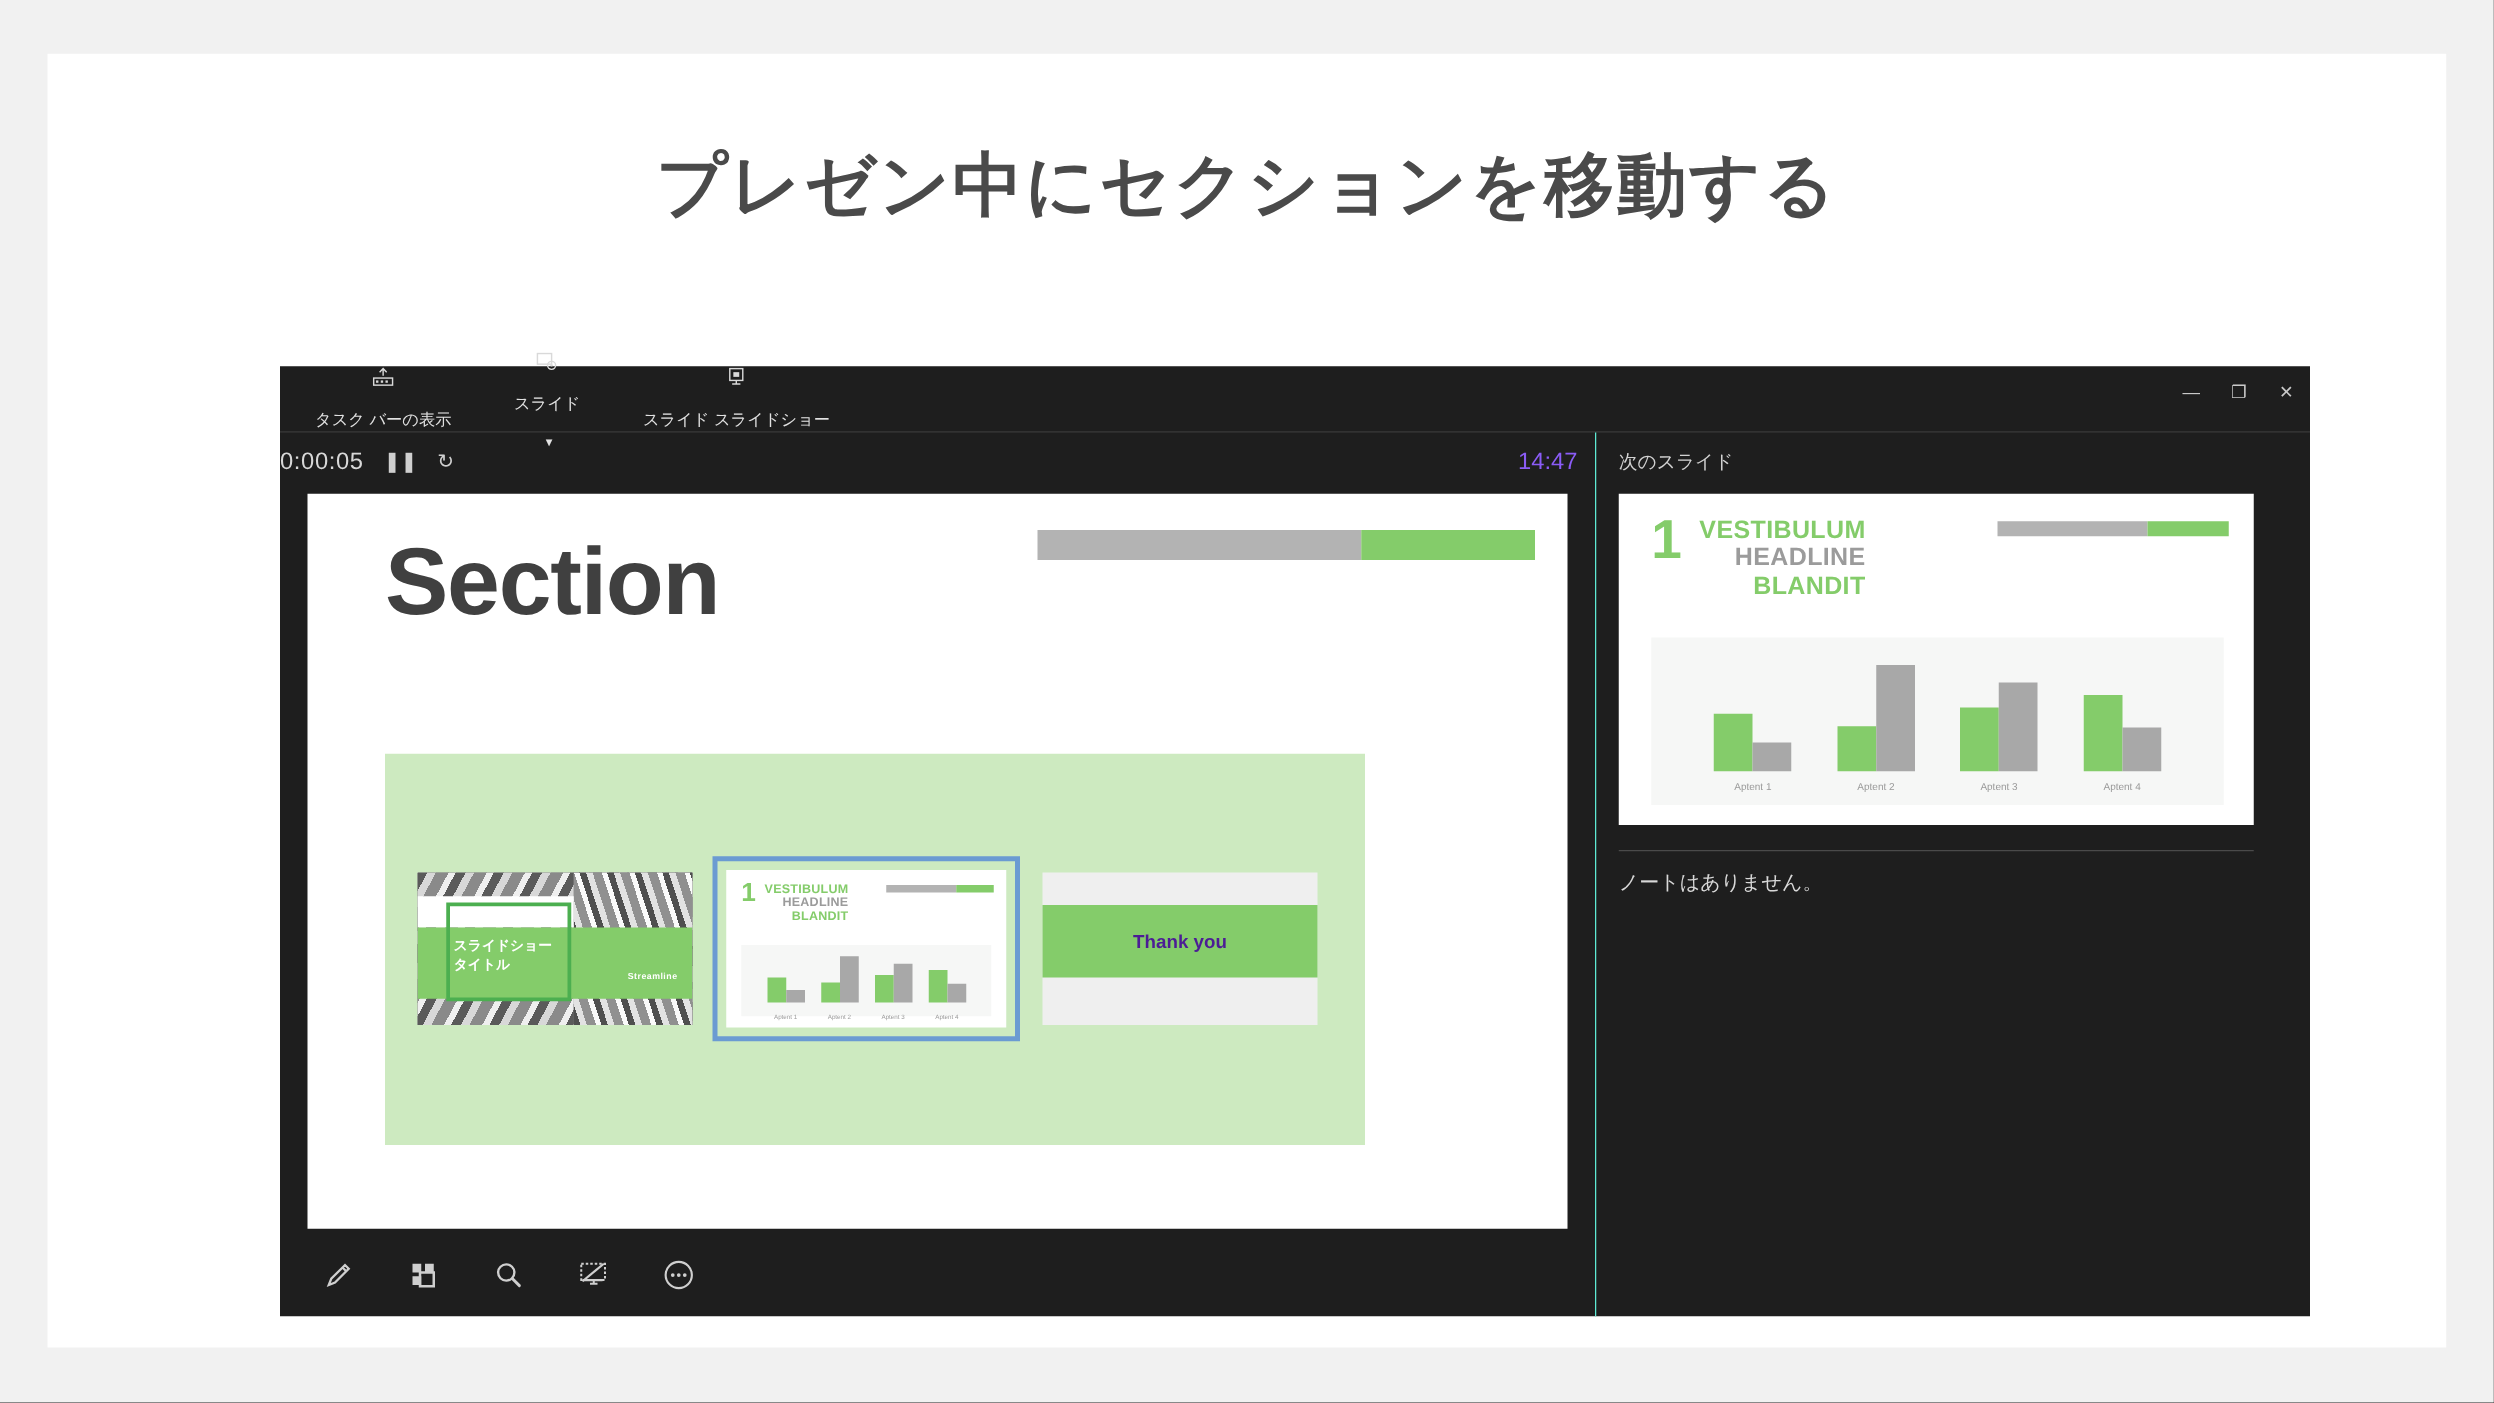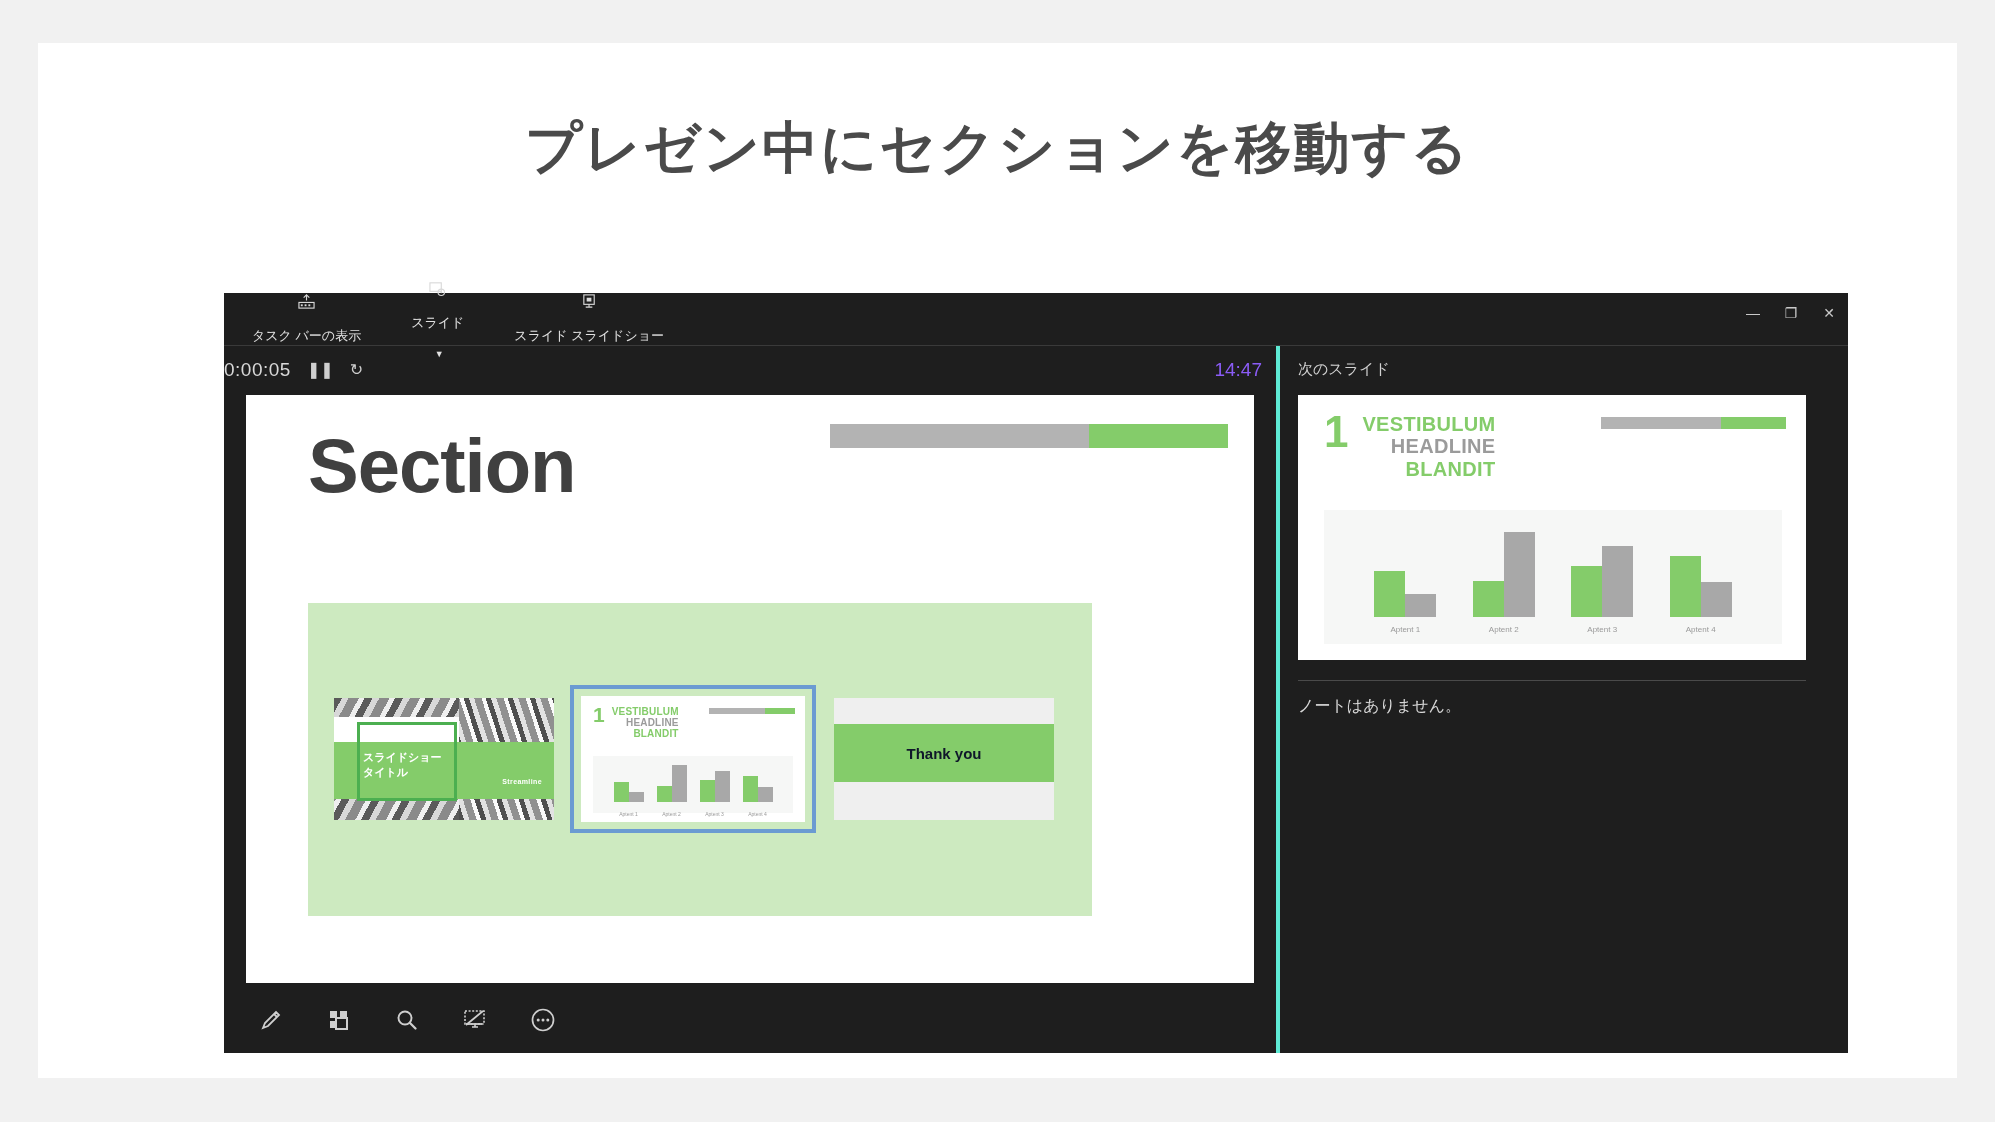--- a/index.html
+++ b/index.html
@@ -67,21 +67,21 @@
   }
   .win-btn {
     width: 38px; height: 34px;
     display: flex; align-items: center; justify-content: center;
     color: #c9c9c9; font-size: 14px;
   }
 
   
   .pp-body { display: flex; height: 707px; }
   .pp-left { width: 1052px; position: relative; }
-  .pp-right { width: 572px; position: relative; border-left: 4px solid #5eead4; }
+  .pp-right { width: 572px; position: relative; border-left: 1px solid #5eead4; }
 
   
   .timer-row {
     height: 48px;
     display: flex;
     align-items: center;
     gap: 16px;
   }
   .timer-text { font-size: 19px; color: #d8d8d8; letter-spacing: 0.5px; }
   .timer-btn { font-size: 16px; color: #cfcfcf; line-height: 1; }
@@ -239,21 +239,21 @@
     width: 220px; height: 122px;
     margin-left: 18px;
     background: #efefef;
   }
   .t3-band {
     position: absolute; left: 0; top: 26px;
     width: 100%; height: 58px;
     background: #84cc6a;
     display: flex; align-items: center; justify-content: center;
   }
-  .t3-text { font-size: 15px; font-weight: bold; color: #0f172a; }
+  .t3-text { font-size: 15px; font-weight: bold; color: #4c1d95; }
 
   
   .pp-tools {
     position: absolute;
     left: 0; bottom: 0;
     height: 66px; width: 100%;
     display: flex; align-items: center;
     padding-left: 26px;
     gap: 26px;
   }

